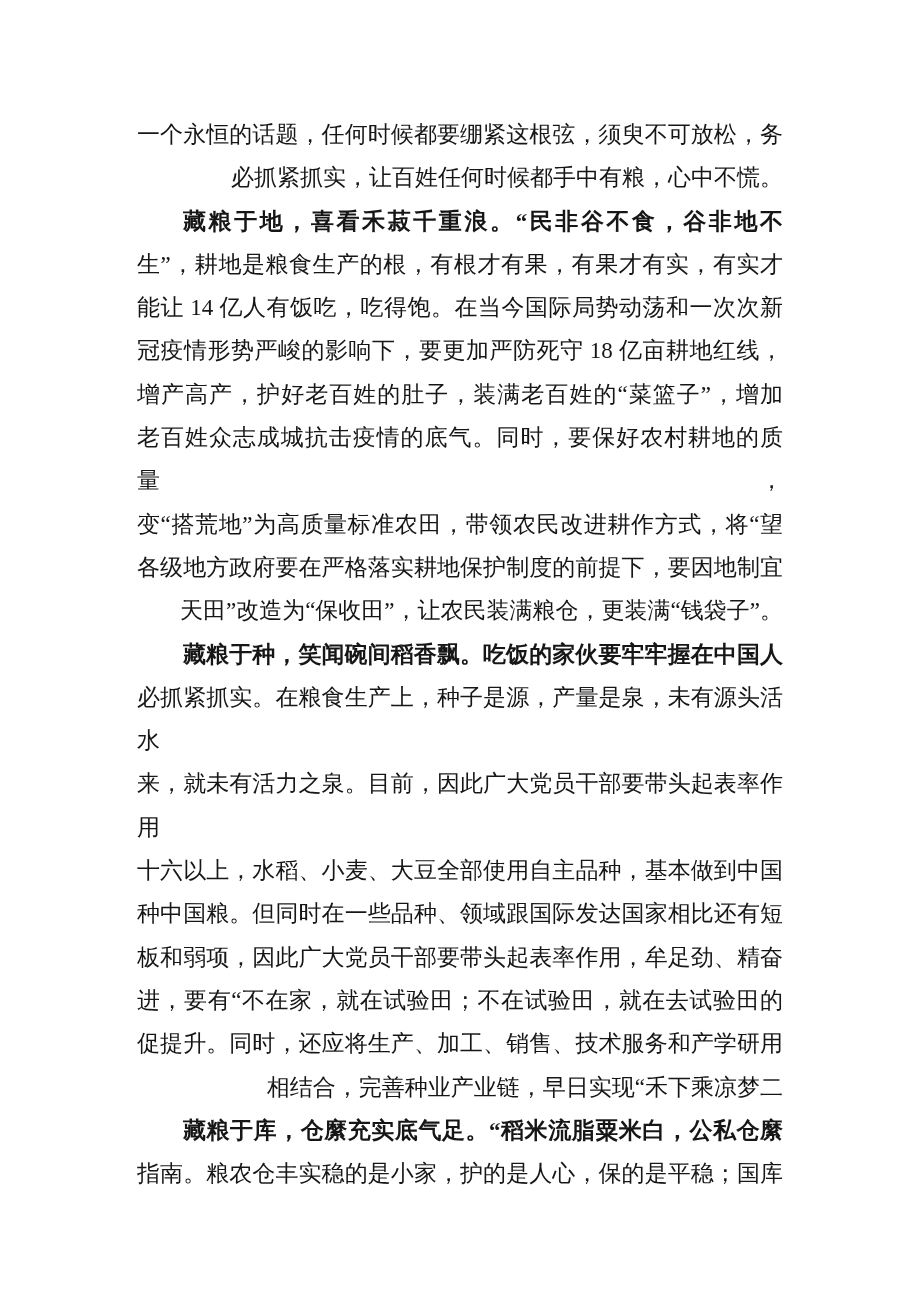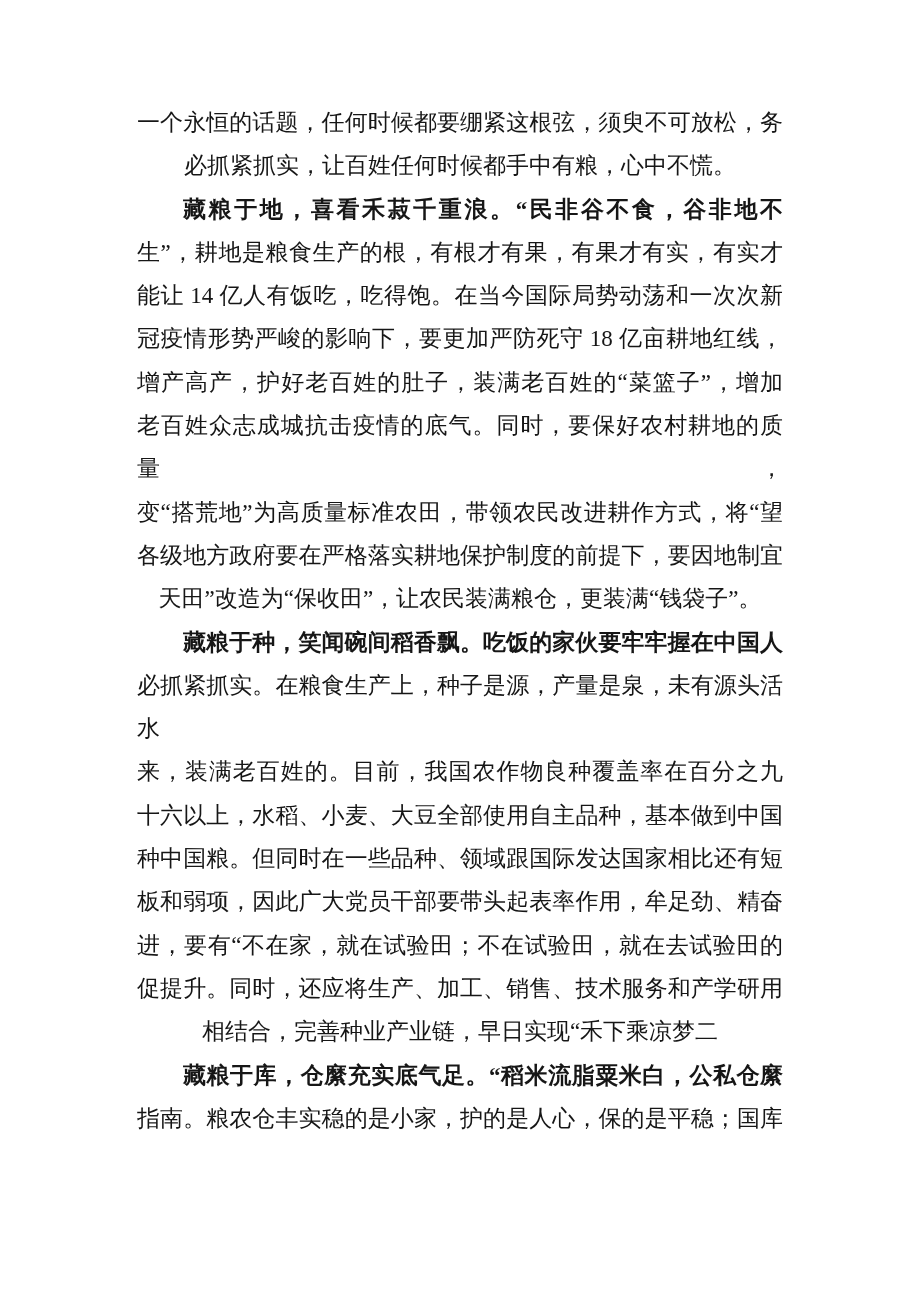--- a/index.html
+++ b/index.html
@@ -11,31 +11,31 @@
     position: relative;
     width: 920px;
     height: 1301px;
     background: #ffffff;
     overflow: hidden;
     font-family: "Liberation Serif", "DejaVu Serif", serif;
   }
   .text-block {
     position: absolute;
     left: 137px;
-    top: 101px;
+    top: 113px;
     width: 646px;
     color: #161616;
     font-size: 23px;
     line-height: 43.3px;
     font-weight: 400;
     -webkit-font-smoothing: antialiased;
   }
   .line {
     white-space: nowrap;
-    text-align: center;
+    text-align: right;
   }
   .line.j {
     white-space: normal;
     text-align: justify;
     text-align-last: justify;
     text-justify: inter-character;
   }
   .line.ind {
     text-indent: 46px;
     font-weight: bold;
@@ -52,21 +52,21 @@
       <div class="line j">生”，耕地是粮食生产的根，有根才有果，有果才有实，有实才</div>
       <div class="line j">能让 14 亿人有饭吃，吃得饱。在当今国际局势动荡和一次次新</div>
       <div class="line j">冠疫情形势严峻的影响下，要更加严防死守 18 亿亩耕地红线，</div>
       <div class="line j">增产高产，护好老百姓的肚子，装满老百姓的“菜篮子”，增加</div>
       <div class="line j">老百姓众志成城抗击疫情的底气。同时，要保好农村耕地的质量，</div>
       <div class="line j">变“搭荒地”为高质量标准农田，带领农民改进耕作方式，将“望</div>
       <div class="line j">各级地方政府要在严格落实耕地保护制度的前提下，要因地制宜</div>
       <div class="line">天田”改造为“保收田”，让农民装满粮仓，更装满“钱袋子”。</div>
       <div class="line j ind">藏粮于种，笑闻碗间稻香飘。吃饭的家伙要牢牢握在中国人</div>
       <div class="line j">必抓紧抓实。在粮食生产上，种子是源，产量是泉，未有源头活水</div>
-      <div class="line j">来，装满老百姓的。目前，我国农作物良种覆盖率在百分之九</div>
+      <div class="line j">来，就未有活力之泉。目前，因此广大党员干部要带头起表率作用</div>
       <div class="line j">十六以上，水稻、小麦、大豆全部使用自主品种，基本做到中国</div>
       <div class="line j">种中国粮。但同时在一些品种、领域跟国际发达国家相比还有短</div>
       <div class="line j">板和弱项，因此广大党员干部要带头起表率作用，牟足劲、精奋</div>
       <div class="line j">进，要有“不在家，就在试验田；不在试验田，就在去试验田的</div>
       <div class="line j">促提升。同时，还应将生产、加工、销售、技术服务和产学研用</div>
       <div class="line">相结合，完善种业产业链，早日实现“禾下乘凉梦二</div>
       <div class="line j ind">藏粮于库，仓縻充实底气足。“稻米流脂粟米白，公私仓縻</div>
       <div class="line j">指南。粮农仓丰实稳的是小家，护的是人心，保的是平稳；国库</div>
     </div>
 </div>

